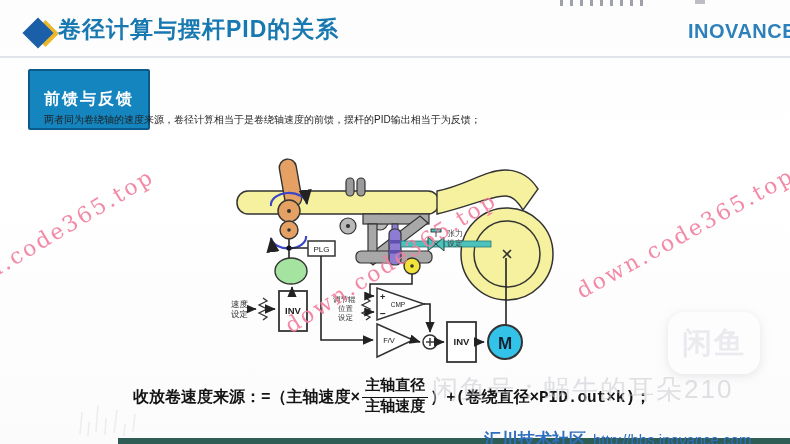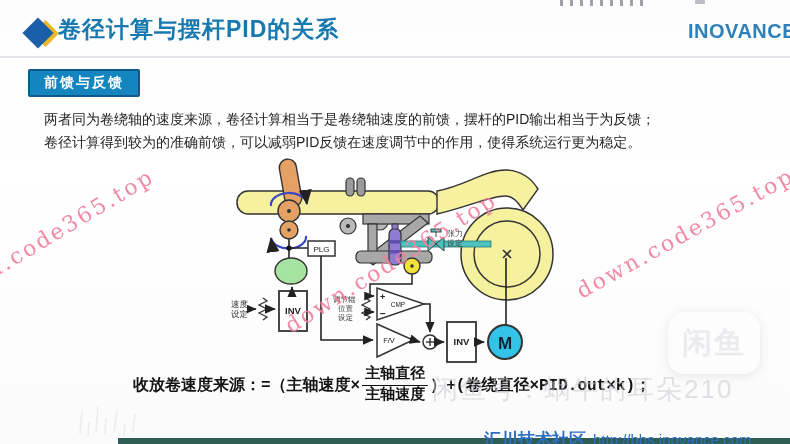--- a/index.html
+++ b/index.html
@@ -12,28 +12,28 @@
   .hdr-sep{left:0;top:56px;width:790px;height:2px;background:rgba(175,182,195,.35);}
   .title{left:58px;top:14px;font-size:23px;font-weight:700;color:#1878b0;letter-spacing:1px;white-space:nowrap;}
   .logo{left:688px;top:20px;font-size:20px;font-weight:700;color:#2e80ba;letter-spacing:.5px;}
   .dia-wrap{left:24px;top:16px;width:36px;height:34px;}
   .dia{position:absolute;transform:rotate(45deg);}
   .dia-y{left:12px;top:8px;width:19px;height:19px;background:#eab82a;}
   .dia-b{left:3px;top:6px;width:22px;height:22px;background:#1a5fa8;}
 
   
   .badge{left:28px;top:69px;background:#1585bf;border:2px solid #0b5a8a;color:#fff;
-         font-size:14px;font-weight:600;padding:3px 14px;border-radius:2px;letter-spacing:2px;}
-
-  
-  .para{left:44px;top:108px;width:724px;font-size:14px;line-height:23px;color:#1f1f1f;font-weight:500;}
+         font-size:16px;font-weight:600;padding:18px 14px;border-radius:2px;letter-spacing:2px;}
+
+  
+  .para{left:44px;top:108px;width:724px;font-size:10px;line-height:23px;color:#1f1f1f;font-weight:500;}
 
   
   .formula{left:133px;top:366px;display:flex;align-items:center;font-size:16px;font-weight:600;color:#141414;z-index:10;font-family:Liberation Mono, monospace;}
-  .frac{display:inline-flex;flex-direction:column;align-items:center;font-size:15px;line-height:1.2;margin:0 2px;}
+  .frac{display:inline-flex;flex-direction:column;align-items:center;font-size:15px;line-height:1.2;margin:12px 2px;}
   .frac .num{border-bottom:1.6px solid #111;padding:0 3px 1px;}
   .frac .den{padding:1px 3px 0;}
 
   
   .wm{font-family:"DejaVu Serif",serif;font-size:22px;color:#f2809f;letter-spacing:2.5px;
       white-space:nowrap;transform-origin:left center;z-index:50;opacity:.92;}
   .wm1{left:-58px;top:288px;transform:rotate(-31deg);}
   .wm2{left:287px;top:315px;transform:rotate(-32deg);}
   .wm3{left:578px;top:280px;transform:rotate(-29deg);}
 
@@ -68,21 +68,20 @@
     <div class="dia dia-b"></div>
   </div>
   <div class="abs title">卷径计算与摆杆PID的关系</div>
   <div class="abs logo">INOVANCE</div>
   <div class="abs hdr-sep"></div>
 
   <div class="abs badge">前馈与反馈</div>
 
   <div class="abs para">
     <div>两者同为卷绕轴的速度来源，卷径计算相当于是卷绕轴速度的前馈，摆杆的PID输出相当于为反馈；</div>
-    <div>卷径计算得到较为的准确前馈，可以减弱PID反馈在速度调节中的作用，使得系统运行更为稳定。</div>
   </div>
 
   <svg class="diag" width="790" height="444" viewBox="0 0 790 444">
     <defs>
       <marker id="ar" markerWidth="8" markerHeight="8" refX="6.5" refY="3" orient="auto">
         <path d="M0,0 L7,3 L0,6 Z" fill="#222"></path>
       </marker>
     </defs>
 
     <g>

